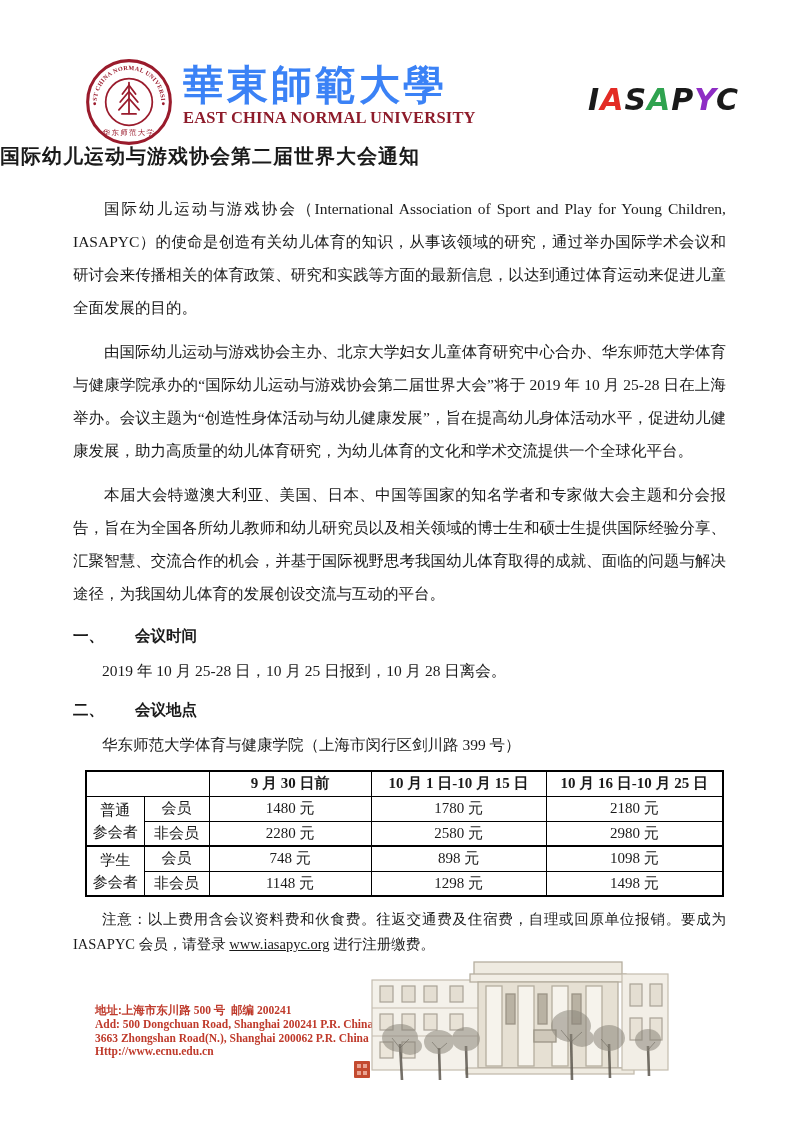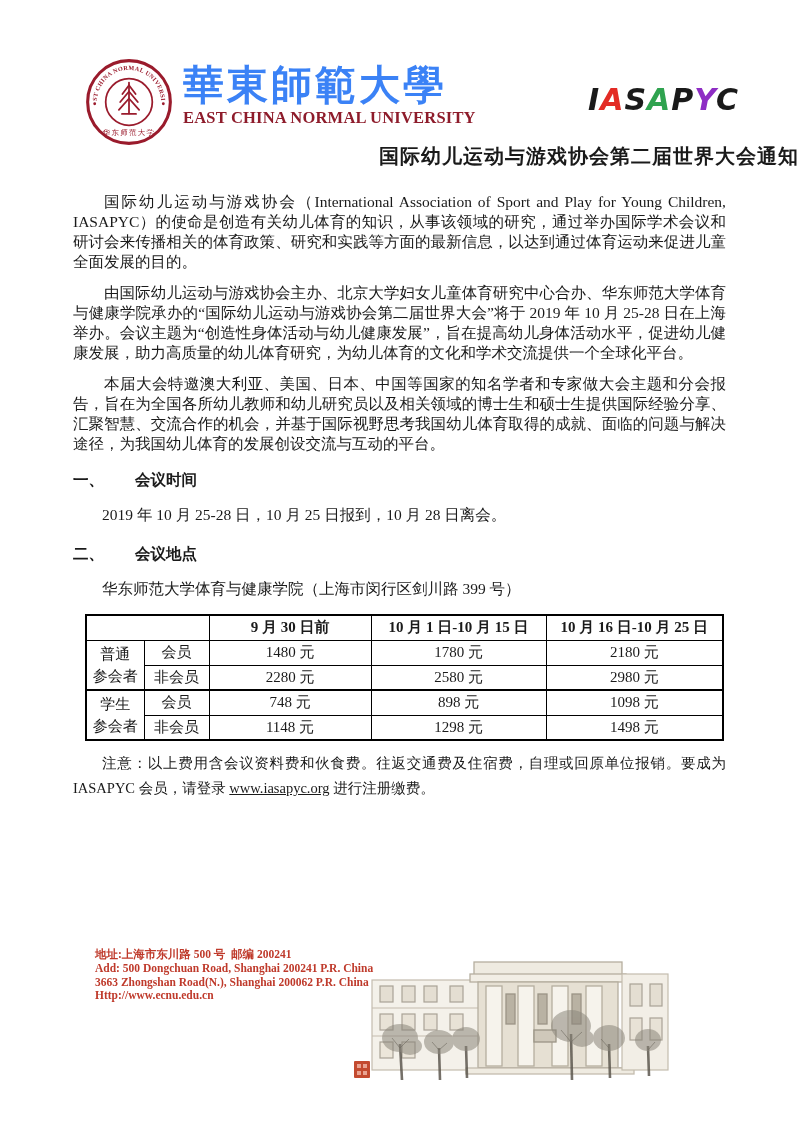--- a/index.html
+++ b/index.html
@@ -23,26 +23,26 @@
   }
   .iasapyc {
     position:absolute; left:588px; top:82px; width:160px;
     font-family:"DejaVu Sans","Liberation Sans",sans-serif;
     font-style:italic; font-weight:bold; font-size:30px; letter-spacing:1px;
     white-space:nowrap;
   }
   
   .doc-title {
     position:absolute; top:143px; left:0; width:100%;
-    text-align:right; font-size:20px; font-weight:bold; letter-spacing:1px;
+    text-align:left; font-size:20px; font-weight:bold; letter-spacing:1px;
   }
   
   .content { position:absolute; left:73px; top:192px; width:653px; font-size:15.5px; }
   .content p.body-par {
-    text-indent:31px; text-align:justify; line-height:20px; margin-bottom:11px;
+    text-indent:31px; text-align:justify; line-height:33px; margin-bottom:11px;
   }
   .sec-head { font-weight:bold; margin-top:13px; margin-bottom:9px; line-height:26px; }
   .sec-num { display:inline-block; width:62px; }
   .sec-body { padding-left:29px; line-height:26px; margin-bottom:8px; }
   
   table.fees {
     border-collapse:collapse; margin:12px 0 10px 12px; width:637px;
     font-size:15px; table-layout:fixed;
   }
   table.fees col.c1{width:58px;} table.fees col.c2{width:65px;}
@@ -56,21 +56,21 @@
   table.fees td.cat { white-space:pre-line; line-height:22px; }
   table.fees tr.group-start td { border-top-width:2px; }
   
   .note {
     margin-top:10px; font-size:14.5px; line-height:25px;
     text-indent:29px; text-align:justify;
   }
   .note .url { text-decoration:underline; cursor:pointer; }
   
   .footer-addr {
-    position:absolute; left:95px; top:948px; width:300px;
+    position:absolute; left:95px; top:1004px; width:300px;
     color:#bf3a2b; font-weight:bold; font-size:11.5px; line-height:13.8px;
   }
   .footer-addr div { white-space:pre; }
   .building { position:absolute; left:366px; top:952px; width:306px; height:136px; }
   .stamp {
     position:absolute; left:354px; top:1061px; width:16px; height:17px;
     background:#c34a2f; border-radius:1px;
   }
   .stamp::after {
     content:""; position:absolute; left:3px; top:3px; right:3px; bottom:3px;

